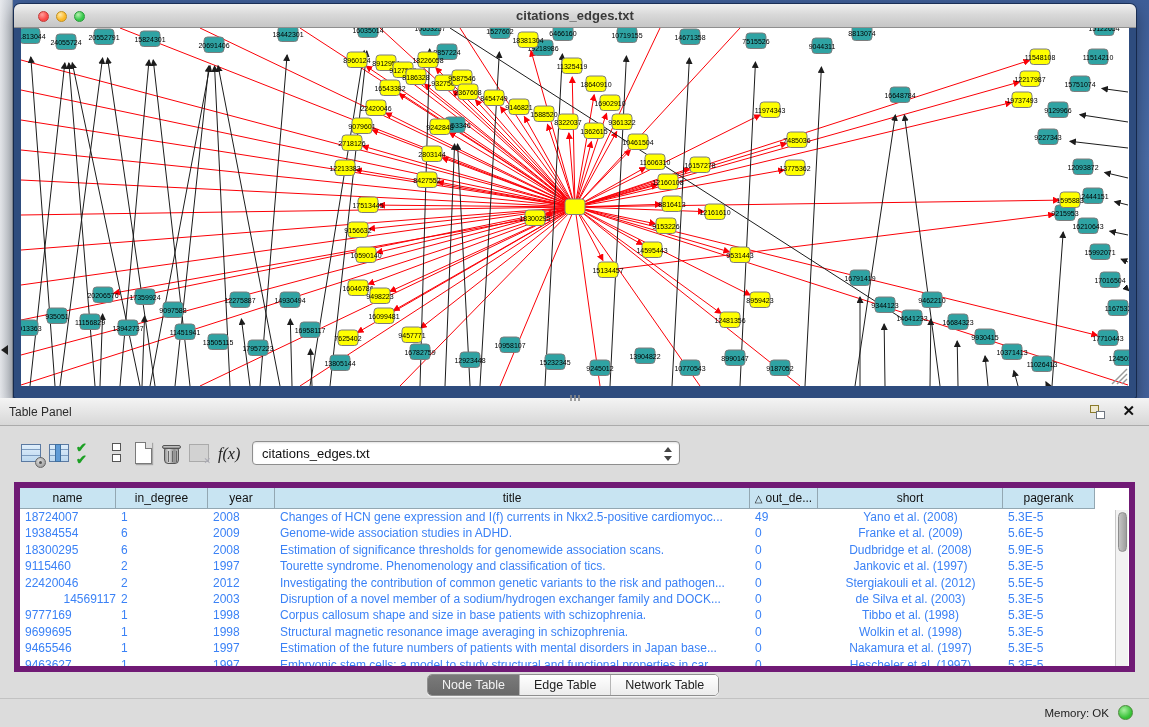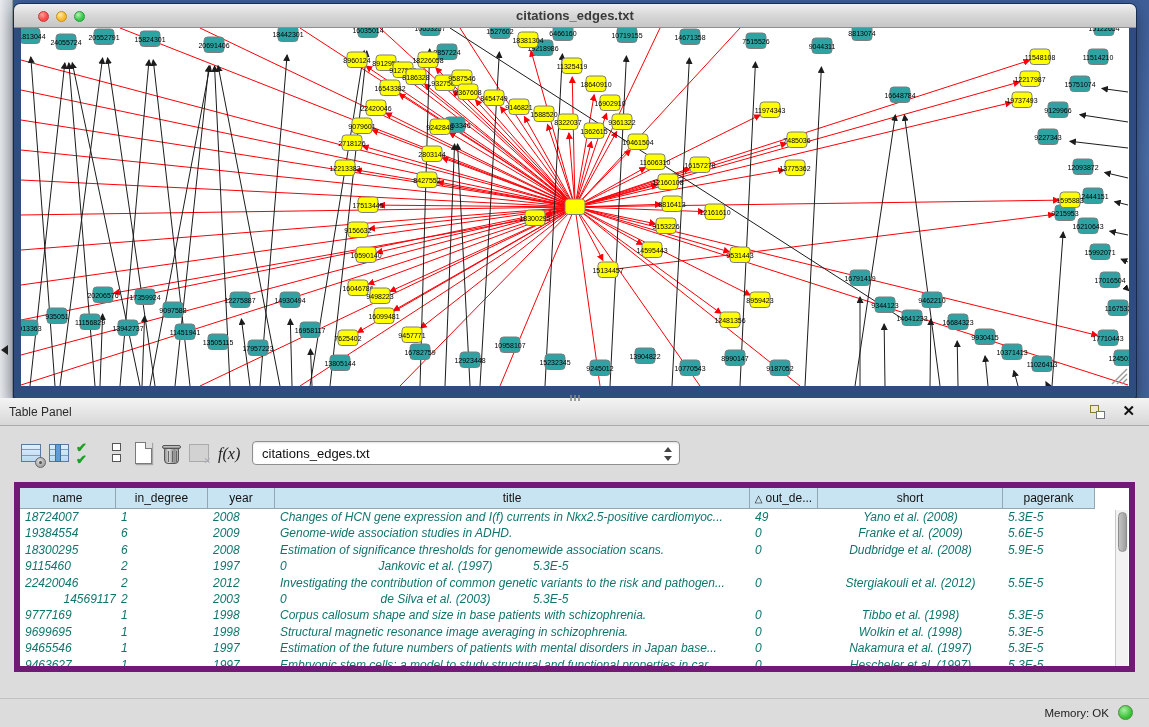--- a/index.html
+++ b/index.html
@@ -81,21 +81,21 @@
     border-right:4px solid transparent; border-top:5px solid #444;}
 
   
   .data-table { position:absolute; left:14px; top:84px; width:1121px; height:190px; background:#fff;
     border:6px solid #701a75; overflow:hidden; }
   .thead { display:flex; height:21px; }
   .th { background:#c8e4f2; border-right:1px solid #93a7b2; border-bottom:1px solid #93a7b2;
     font-size:12px; color:#111; text-align:center; line-height:20px; overflow:hidden; white-space:nowrap; cursor:pointer;}
   .th.filler { background:#fff; border-right:none; border-bottom:none; }
   .sort-tri { font-size:10px; margin-right:3px; }
-  .trow { display:flex; height:16.4px; font-size:12px; color:#0f766e; cursor:default;font-style:italic; }
+  .trow { display:flex; height:16.4px; font-size:12px; color:#3b82f6; cursor:default; }
   .td { padding:1px 0 0 5px; overflow:hidden; white-space:nowrap; }
   .td.center { text-align:center; padding-left:0; }
   .vscroll { position:absolute; right:1px; top:22px; width:13px; height:166px; background:#f2f2f2;
     border-left:1px solid #c9c9c9; }
   .vthumb { position:absolute; left:2px; top:2px; width:9px; height:40px; border-radius:5px;
     background:linear-gradient(90deg,#c4c4c4,#9e9e9e); border:1px solid #8d8d8d; cursor:pointer;}
 
   
   .seg-tabs { position:absolute; left:427px; top:276px; height:22px; display:flex;
     border:1px solid #8f8f8f; border-radius:5px; overflow:hidden; background:#fff;
@@ -845,37 +845,39 @@
           <div class="td" style="width: 67px;">2008</div>
           <div class="td" style="width: 475px;">Estimation of significance thresholds for genomewide association scans.</div>
           <div class="td" style="width: 68px;">0</div>
           <div class="td center" style="width: 185px;">Dudbridge et al. (2008)</div>
           <div class="td" style="width: 92px;">5.9E-5</div>
         </div>
         <div class="trow">
           <div class="td" style="width: 96px;">9115460</div>
           <div class="td" style="width: 92px;">2</div>
           <div class="td" style="width: 67px;">1997</div>
+          <div class="td" style="width: 475px;">Tourette syndrome. Phenomenology and classification of tics.</div>
           <div class="td" style="width: 68px;">0</div>
           <div class="td center" style="width: 185px;">Jankovic et al. (1997)</div>
           <div class="td" style="width: 92px;">5.3E-5</div>
         </div>
         <div class="trow">
           <div class="td" style="width: 96px;">22420046</div>
           <div class="td" style="width: 92px;">2</div>
           <div class="td" style="width: 67px;">2012</div>
           <div class="td" style="width: 475px;">Investigating the contribution of common genetic variants to the risk and pathogen...</div>
           <div class="td" style="width: 68px;">0</div>
           <div class="td center" style="width: 185px;">Stergiakouli et al. (2012)</div>
           <div class="td" style="width: 92px;">5.5E-5</div>
         </div>
         <div class="trow">
           <div class="td" style="width: 96px; text-align: right;">14569117</div>
           <div class="td" style="width: 92px;">2</div>
           <div class="td" style="width: 67px;">2003</div>
+          <div class="td" style="width: 475px;">Disruption of a novel member of a sodium/hydrogen exchanger family and DOCK...</div>
           <div class="td" style="width: 68px;">0</div>
           <div class="td center" style="width: 185px;">de Silva et al. (2003)</div>
           <div class="td" style="width: 92px;">5.3E-5</div>
         </div>
         <div class="trow">
           <div class="td" style="width: 96px;">9777169</div>
           <div class="td" style="width: 92px;">1</div>
           <div class="td" style="width: 67px;">1998</div>
           <div class="td" style="width: 475px;">Corpus callosum shape and size in base patients with schizophrenia.</div>
           <div class="td" style="width: 68px;">0</div>
@@ -908,18 +910,23 @@
           <div class="td" style="width: 68px;">0</div>
           <div class="td center" style="width: 185px;">Hescheler et al. (1997)</div>
           <div class="td" style="width: 92px;">5.3E-5</div>
         </div>
       </div>
     <div class="vscroll">
       <div class="vthumb"></div>
     </div>
   </div>
 
+  <div class="seg-tabs">
+    <div class="seg active">Node Table</div>
+    <div class="seg">Edge Table</div>
+    <div class="seg">Network Table</div>
+  </div>
 
   <div class="statusbar">
     <span class="mem-label">Memory: OK</span>
     <span class="mem-dot"></span>
   </div>
 </div>
 
 </body></html>

